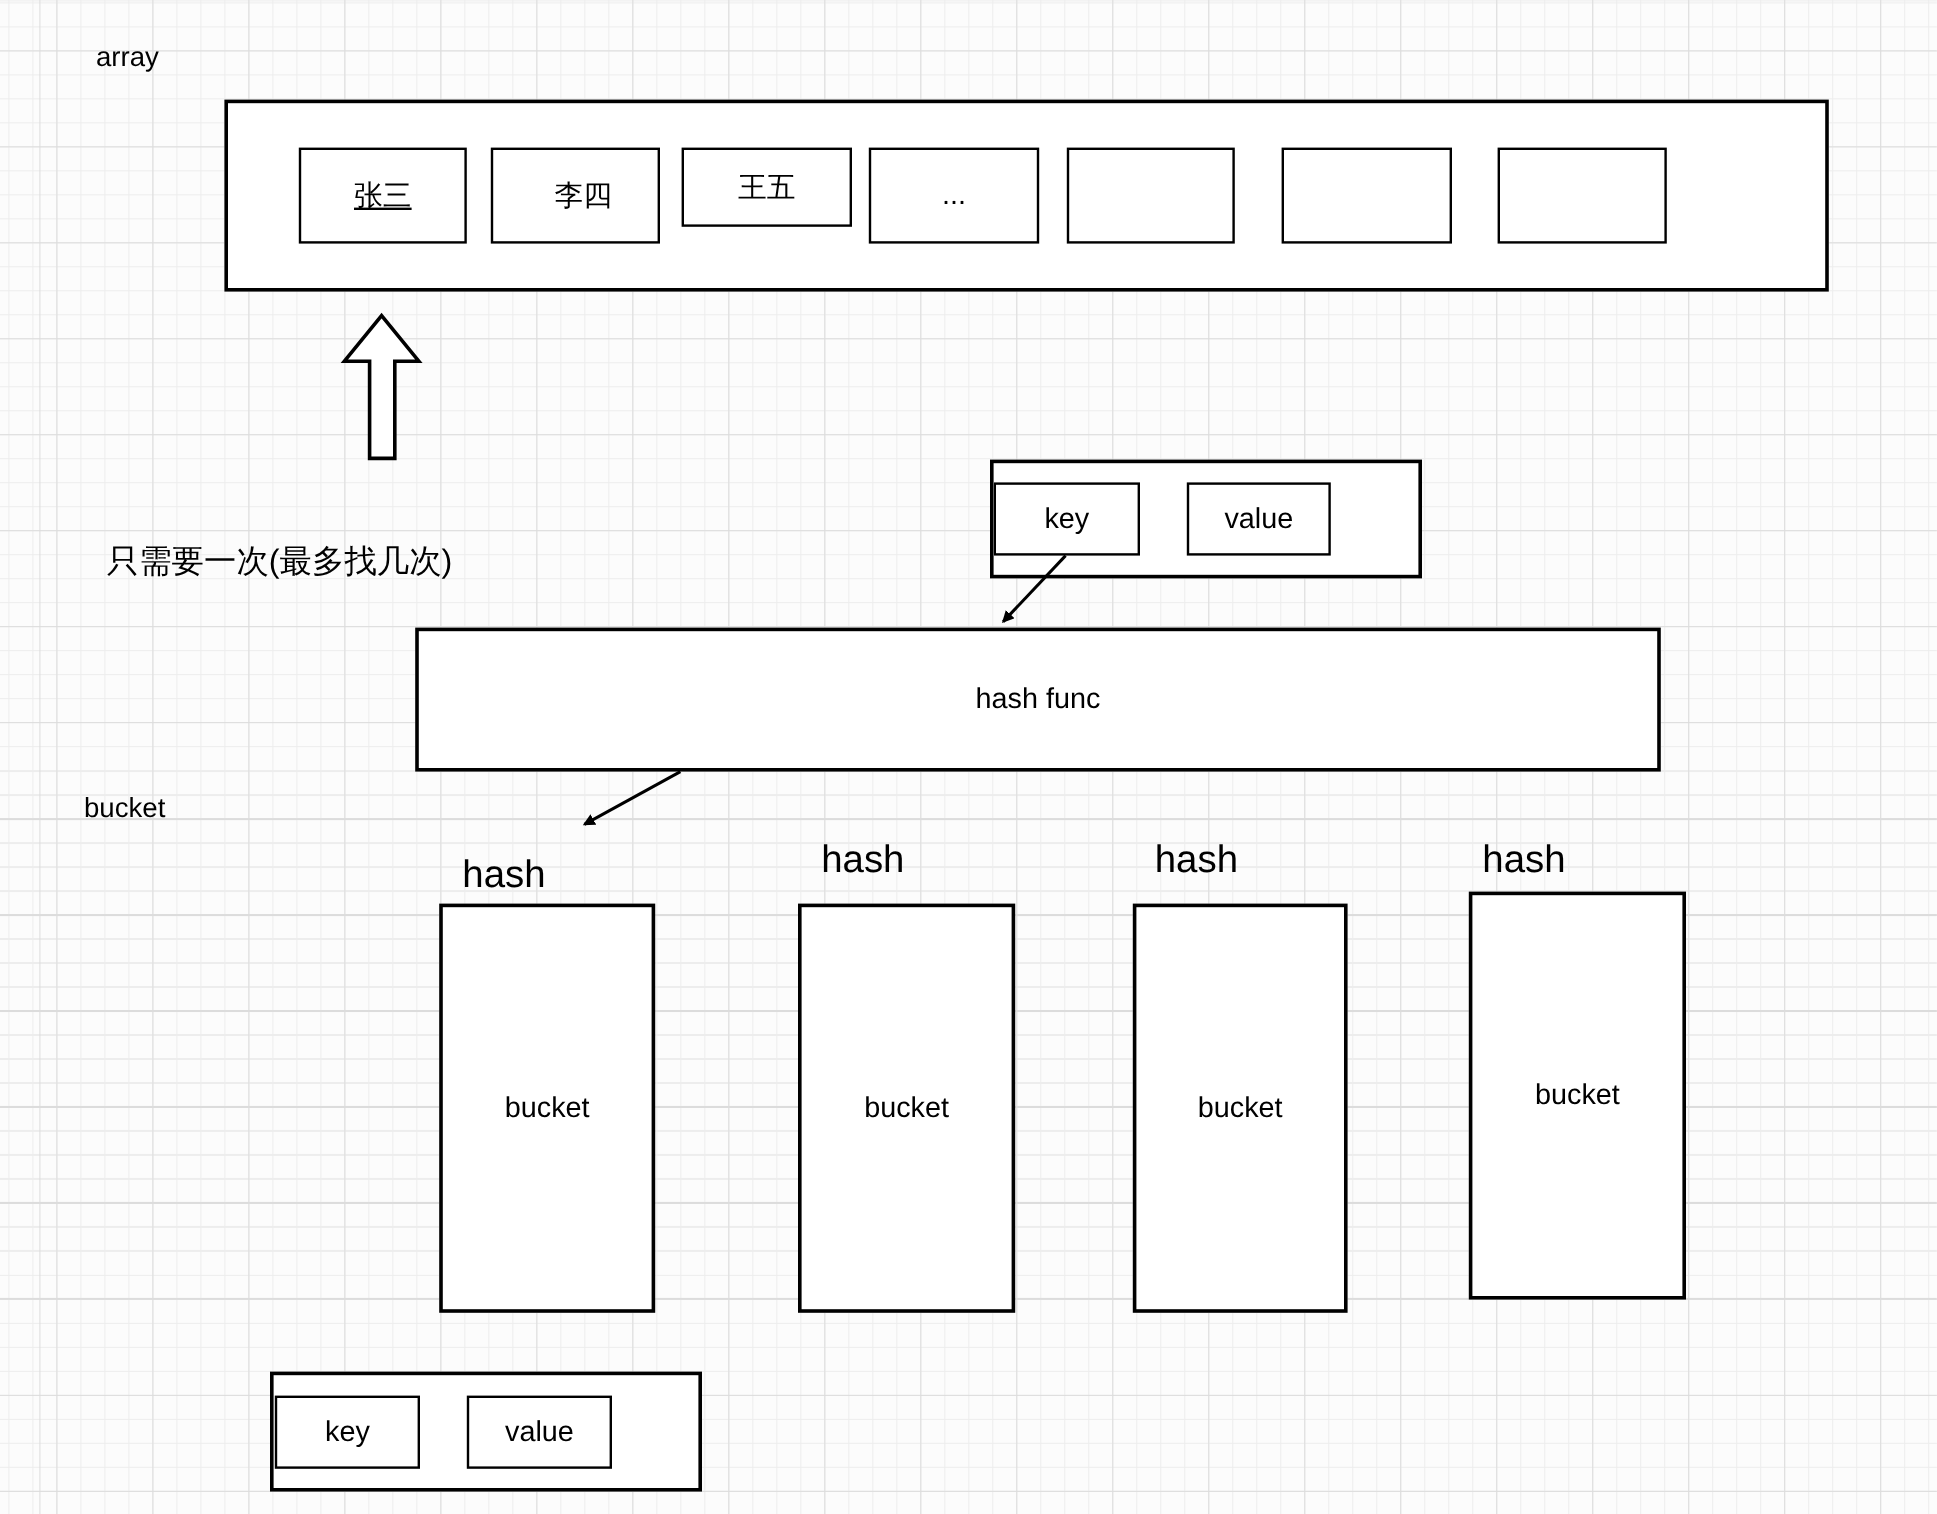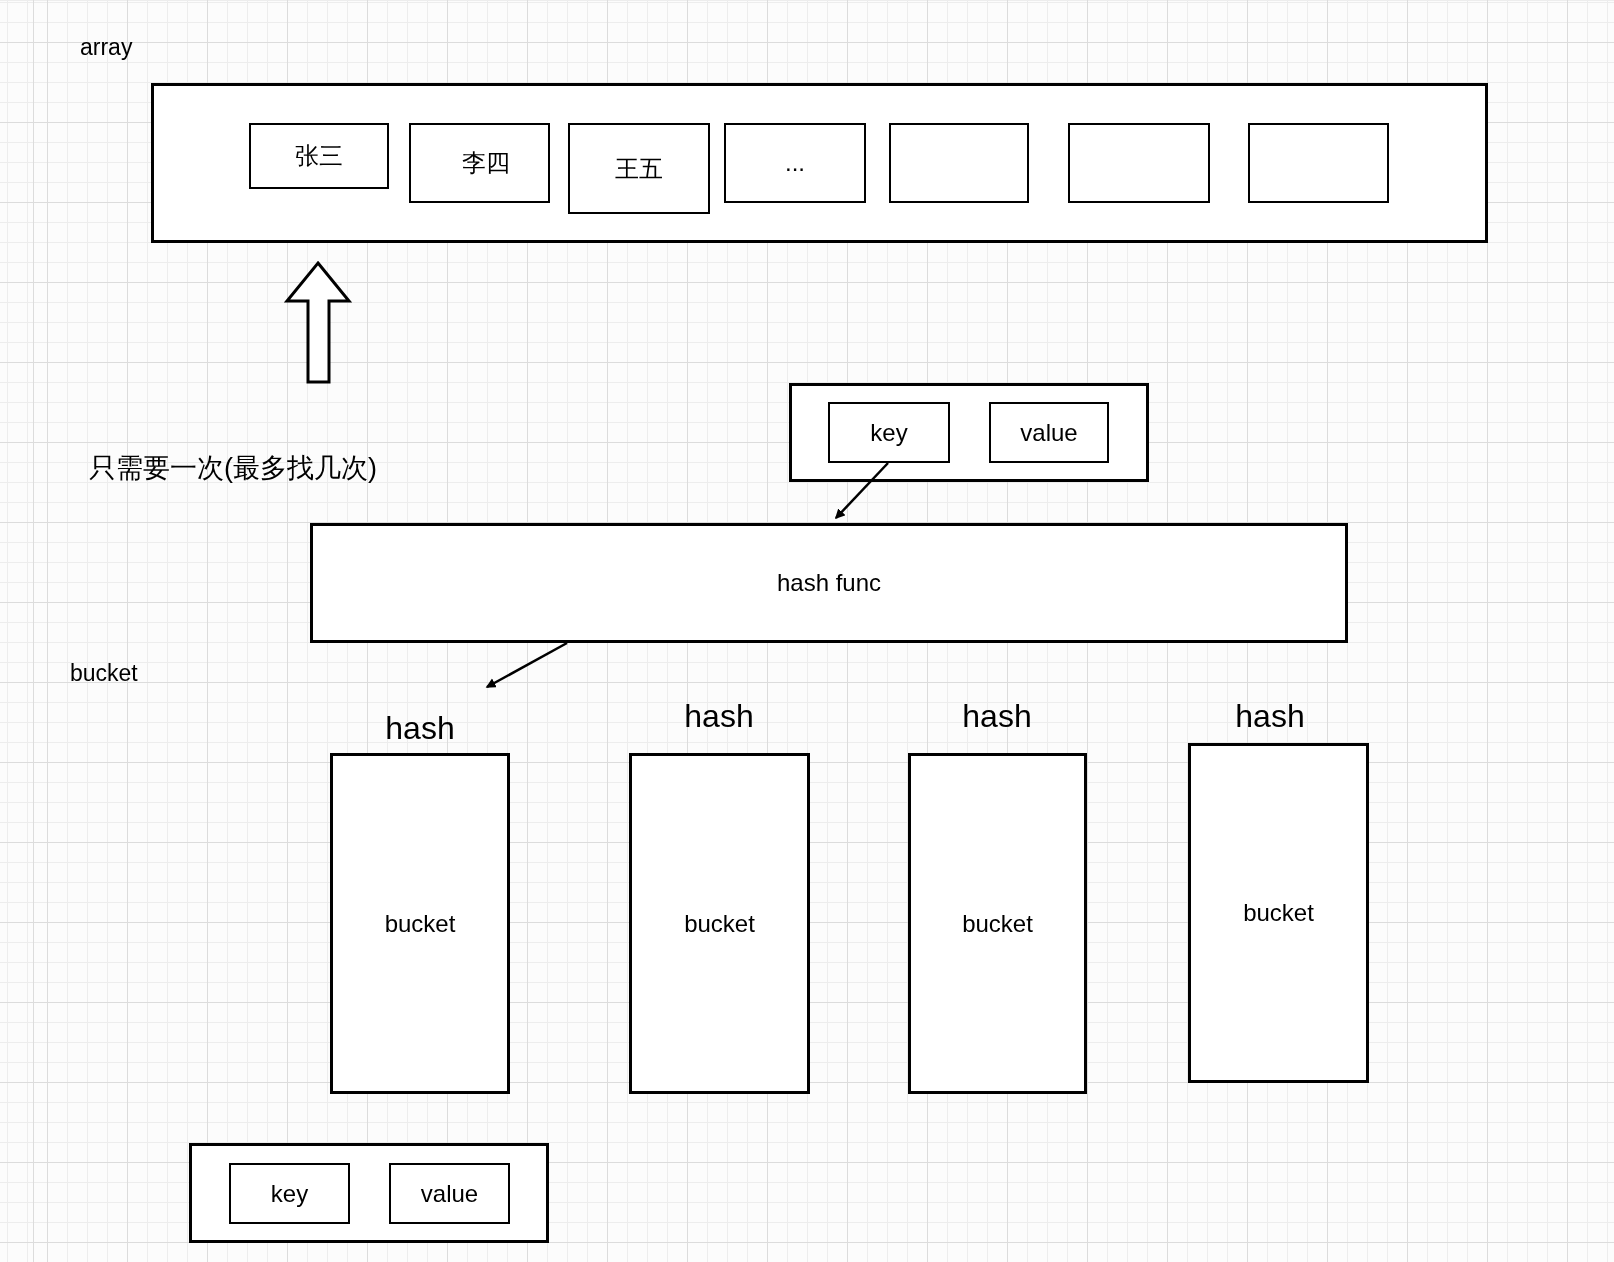--- a/index.html
+++ b/index.html
@@ -14,42 +14,43 @@
     background-image:
       repeating-linear-gradient(to right,#dcdcdc 0 1px,transparent 1px 80px),
       repeating-linear-gradient(to bottom,#dcdcdc 0 1px,transparent 1px 80px),
       repeating-linear-gradient(to right,#ededed 0 1px,transparent 1px 20px),
       repeating-linear-gradient(to bottom,#ededed 0 1px,transparent 1px 20px);
     background-position:47px 42px,47px 42px,7px 2px,7px 2px;
   }
   .box{
     position:absolute;background:#fff;border:3px solid #000;
     box-sizing:border-box;
+    margin-left:36px;
   }
   .cell{
     position:absolute;background:#fff;border:2.5px solid #000;
     box-sizing:border-box;display:flex;align-items:center;justify-content:center;
     font-size:24px;
   }
   .lbl{position:absolute;font-size:23px;white-space:nowrap;}
   .center-txt{display:flex;align-items:center;justify-content:center;font-size:24px;}
   .hash-lbl{position:absolute;font-size:32px;transform:translateX(-50%);white-space:nowrap;}
   svg.overlay{position:absolute;left:0;top:0;pointer-events:none;}
 </style>
 </head>
 <body>
 
 <div class="canvas">
 
   <div class="lbl" style="left:80px;top:34px;">array</div>
 
   <div class="box" style="left:151px;top:83px;width:1337px;height:160px;"></div>
-  <div class="cell" style="left:249px;top:123px;width:140px;height:66px;">张三</div>
+  <div class="cell" style="left:249px;top:123px;width:140px;height:80px;text-decoration:underline;">张三</div>
   <div class="cell" style="left:409px;top:123px;width:141px;height:80px;padding-left:13px;">李四</div>
-  <div class="cell" style="left:568px;top:123px;width:142px;height:91px;">王五</div>
+  <div class="cell" style="left:568px;top:123px;width:142px;height:66px;">王五</div>
   <div class="cell" style="left:724px;top:123px;width:142px;height:80px;">...</div>
   <div class="cell" style="left:889px;top:123px;width:140px;height:80px;"></div>
   <div class="cell" style="left:1068px;top:123px;width:142px;height:80px;"></div>
   <div class="cell" style="left:1248px;top:123px;width:141px;height:80px;"></div>
 
   <div class="lbl" style="left:89px;top:450px;font-size:27px;">只需要一次(最多找几次)</div>
 
   <div class="box" style="left:789px;top:383px;width:360px;height:99px;"></div>
   <div class="cell" style="left:828px;top:402px;width:122px;height:61px;">key</div>
   <div class="cell" style="left:989px;top:402px;width:120px;height:61px;">value</div>

